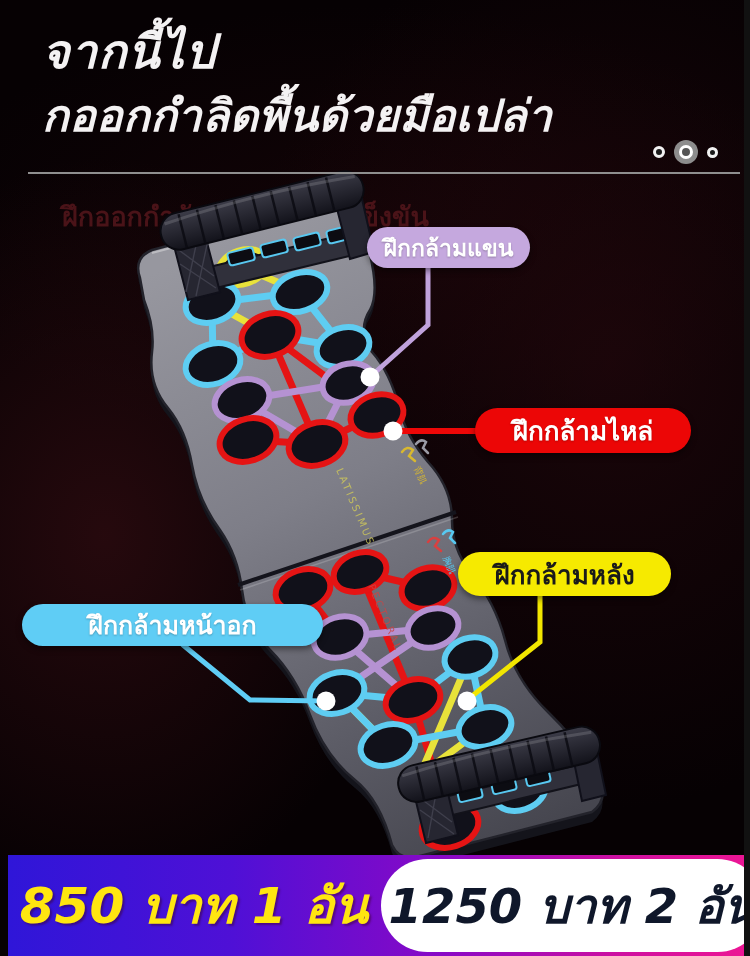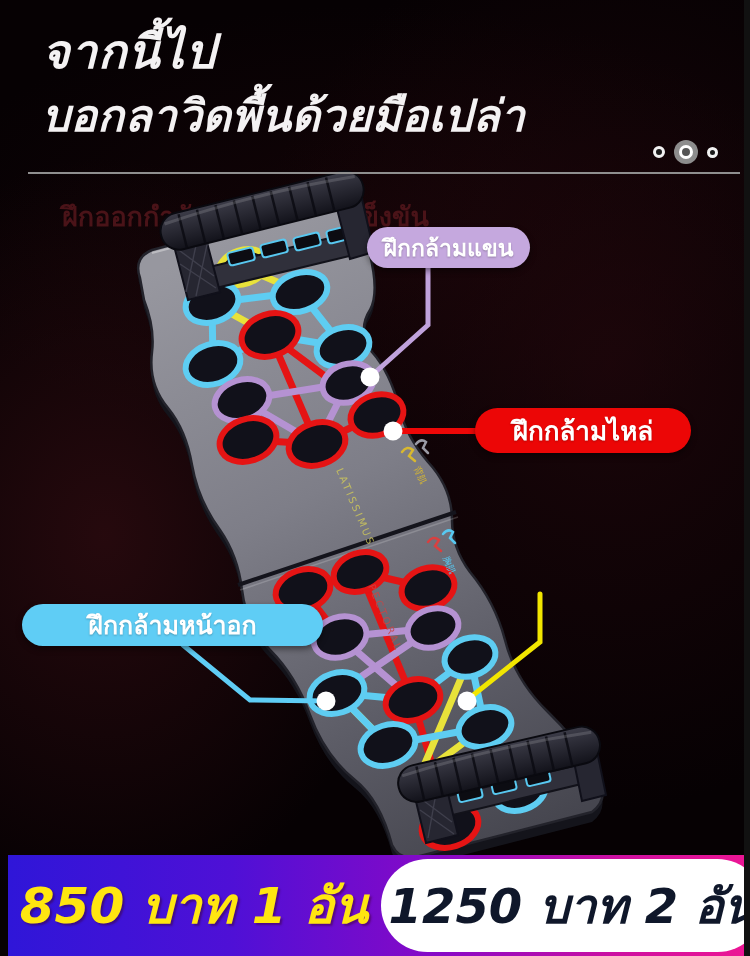--- a/index.html
+++ b/index.html
@@ -42,21 +42,21 @@
     display:flex;align-items:center;justify-content:center;}
   .price-pill span{color:#0f172a;font-size:48px;font-weight:700;font-style:italic;white-space:nowrap;}
 </style>
 </head>
 <body>
 
 <div class="stage">
 
   <div class="headline">
     <span class="l1">จากนี้ไป</span>
-    <span class="l2">บอกลาวิดพื้นด้วยมือเปล่า</span>
+    <span class="l2">กออกกำลิดพื้นด้วยมือเปล่า</span>
   </div>
 
   <div class="dots">
     <div class="dot-small"></div>
     <div class="dot-big">
         <div class="inner"></div>
       </div>
     <div class="dot-tiny"></div>
   </div>
 
@@ -275,20 +275,23 @@
       <circle cx="326" cy="701" r="9.5" fill="#fff" stroke="none"></circle>
     </g>
   </svg>
 
   <div class="pill pill-shoulder">
     <span>ฝึกกล้ามไหล่</span>
   </div>
   <div class="pill pill-arm">
     <span>ฝึกกล้ามแขน</span>
   </div>
+  <div class="pill pill-back">
+    <span>ฝึกกล้ามหลัง</span>
+  </div>
   <div class="pill pill-chest">
     <span>ฝึกกล้ามหน้าอก</span>
   </div>
 
   <div class="banner">
     <div class="price-left">850 บาท 1 อัน</div>
     <div class="price-pill">
       <span>1250 บาท 2 อัน</span>
     </div>
   </div>

